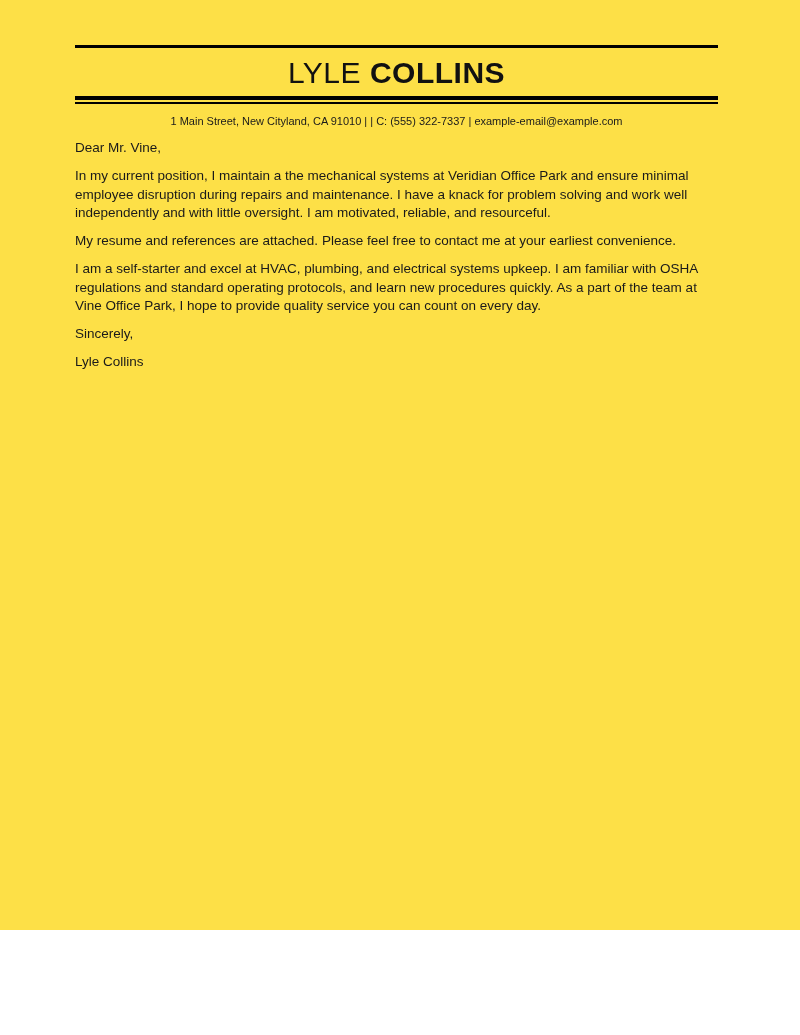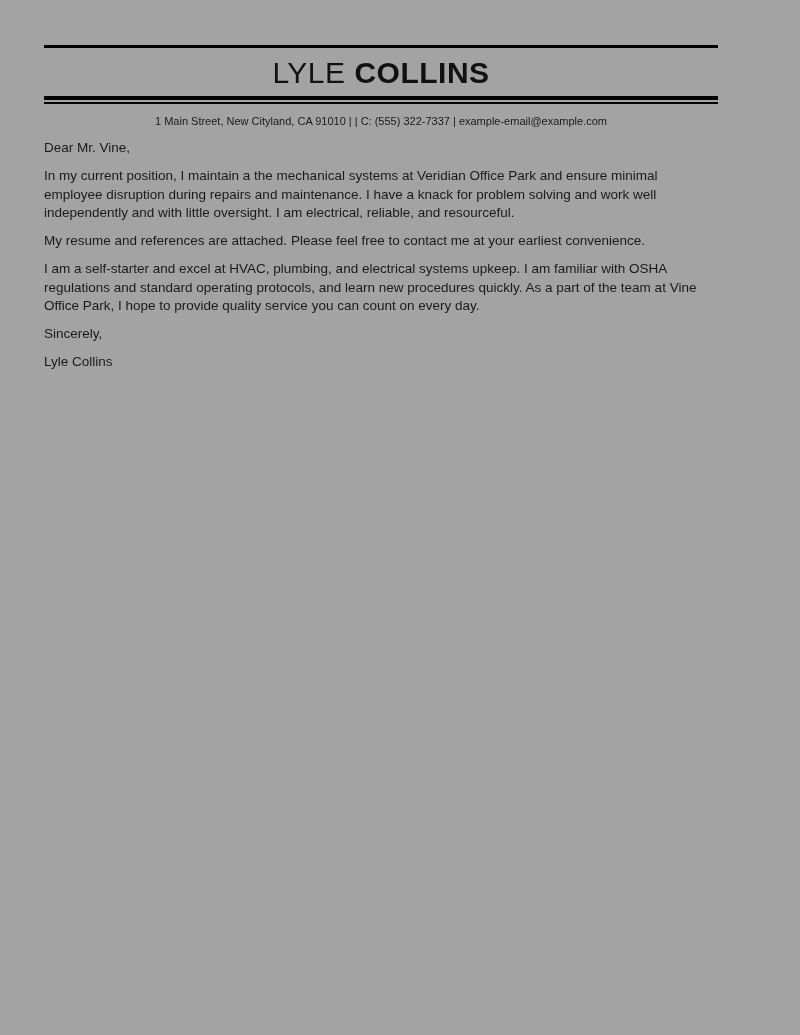--- a/index.html
+++ b/index.html
@@ -10,23 +10,23 @@
   body {
     width: 800px;
     height: 1035px;
     font-family: "Liberation Sans", sans-serif;
     color: #1a1a1a;
     overflow: hidden;
   }
   .page {
     box-sizing: border-box;
     width: 800px;
-    height: 1035px;
-    padding: 45px 82px 0 44px;
-    background: #a3a3a3;
+    height: 930px;
+    padding: 45px 82px 0 75px;
+    background: #fde047;
   }
   
   .letter-header {
     width: 100%;
   }
   .top-rule {
     border-top: 3px solid #000000;
     height: 0;
   }
   .name-line {
@@ -78,20 +78,20 @@
       <span class="name-first">LYLE</span>
       <span> </span>
       <span class="name-last">COLLINS</span>
     </div>
     <div class="double-rule"></div>
     <div class="contact-line">1 Main Street, New Cityland, CA 91010 | | C: (555) 322-7337 | example-email@example.com</div>
   </div>
 
   <div class="letter-body">
     <p class="salutation">Dear Mr. Vine,</p>
-    <p class="body-paragraph">In my current position, I maintain a the mechanical systems at Veridian Office Park and ensure minimal employee disruption during repairs and maintenance. I have a knack for problem solving and work well independently and with little oversight. I am electrical, reliable, and resourceful.</p>
+    <p class="body-paragraph">In my current position, I maintain a the mechanical systems at Veridian Office Park and ensure minimal employee disruption during repairs and maintenance. I have a knack for problem solving and work well independently and with little oversight. I am motivated, reliable, and resourceful.</p>
     <p class="body-paragraph">My resume and references are attached. Please feel free to contact me at your earliest convenience.</p>
     <p class="body-paragraph">I am a self-starter and excel at HVAC, plumbing, and electrical systems upkeep. I am familiar with OSHA regulations and standard operating protocols, and learn new procedures quickly. As a part of the team at Vine Office Park, I hope to provide quality service you can count on every day.</p>
     <p class="closing">Sincerely,</p>
     <p class="signature">Lyle Collins</p>
   </div>
 
 </div>
 
 </body></html>

